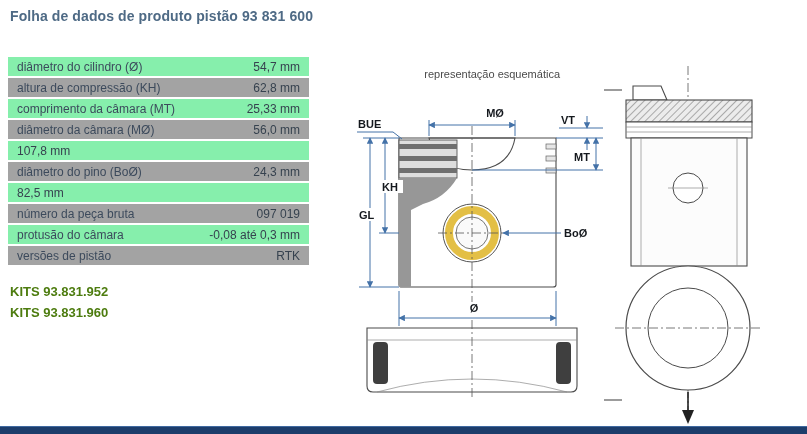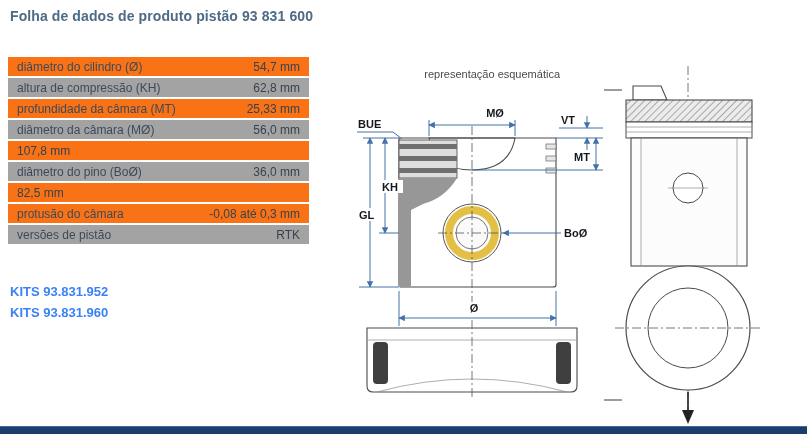--- a/index.html
+++ b/index.html
@@ -11,25 +11,25 @@
   .page-title {
     position:absolute; left:10px; top:8px;
     font-size:14px; font-weight:bold; color:#4e6a85; letter-spacing:0.1px;
   }
   .spec-table { position:absolute; left:8px; top:57px; width:301px; }
   .spec-row {
     display:flex; justify-content:space-between; align-items:center;
     height:19px; margin-bottom:2px; padding:0 9px;
     font-size:12px; color:#3c4a5c; background:#a3a3a3;
   }
-  .spec-row.alt { background:#f97316; }
+  .spec-row.alt { background:#86efac; }
   .spec-row .val { color:#36424f; }
   .kits-block {
     position:absolute; left:10px; top:281px;
-    font-size:13px; font-weight:bold; color:#3b82f6; line-height:21px;
+    font-size:13px; font-weight:bold; color:#4d7c0f; line-height:21px;
   }
   .diagram-caption {
     position:absolute; left:385px; top:68px; width:175px; text-align:right;
     font-size:11px; color:#4a4a4a;
   }
   .footer-bar {
     position:absolute; left:0; bottom:0; width:807px; height:7px;
     background:#1d3d6b; border-top:1px solid #3f69a0;
   }
   svg.schematic { position:absolute; left:345px; top:60px; }
@@ -47,36 +47,40 @@
 <div class="spec-table">
   <div class="spec-row alt">
     <span class="lbl">diâmetro do cilindro (Ø)</span>
     <span class="val">54,7 mm</span>
   </div>
   <div class="spec-row">
     <span class="lbl">altura de compressão (KH)</span>
     <span class="val">62,8 mm</span>
   </div>
   <div class="spec-row alt">
-    <span class="lbl">profundidade da câmara (MT)</span>
+    <span class="lbl">comprimento da câmara (MT)</span>
     <span class="val">25,33 mm</span>
   </div>
   <div class="spec-row">
     <span class="lbl">diâmetro da câmara (MØ)</span>
     <span class="val">56,0 mm</span>
   </div>
   <div class="spec-row alt">
     <span class="val">107,8 mm</span>
   </div>
   <div class="spec-row">
     <span class="lbl">diâmetro do pino (BoØ)</span>
-    <span class="val">36,0 mm</span>
+    <span class="val">24,3 mm</span>
   </div>
   <div class="spec-row alt">
     <span class="val">82,5 mm</span>
+  </div>
+  <div class="spec-row">
+    <span class="lbl">número da peça bruta</span>
+    <span class="val">097 019</span>
   </div>
   <div class="spec-row alt">
     <span class="lbl">protusão do câmara</span>
     <span class="val">-0,08 até 0,3 mm</span>
   </div>
   <div class="spec-row">
     <span class="lbl">versões de pistão</span>
     <span class="val">RTK</span>
   </div>
 </div>

